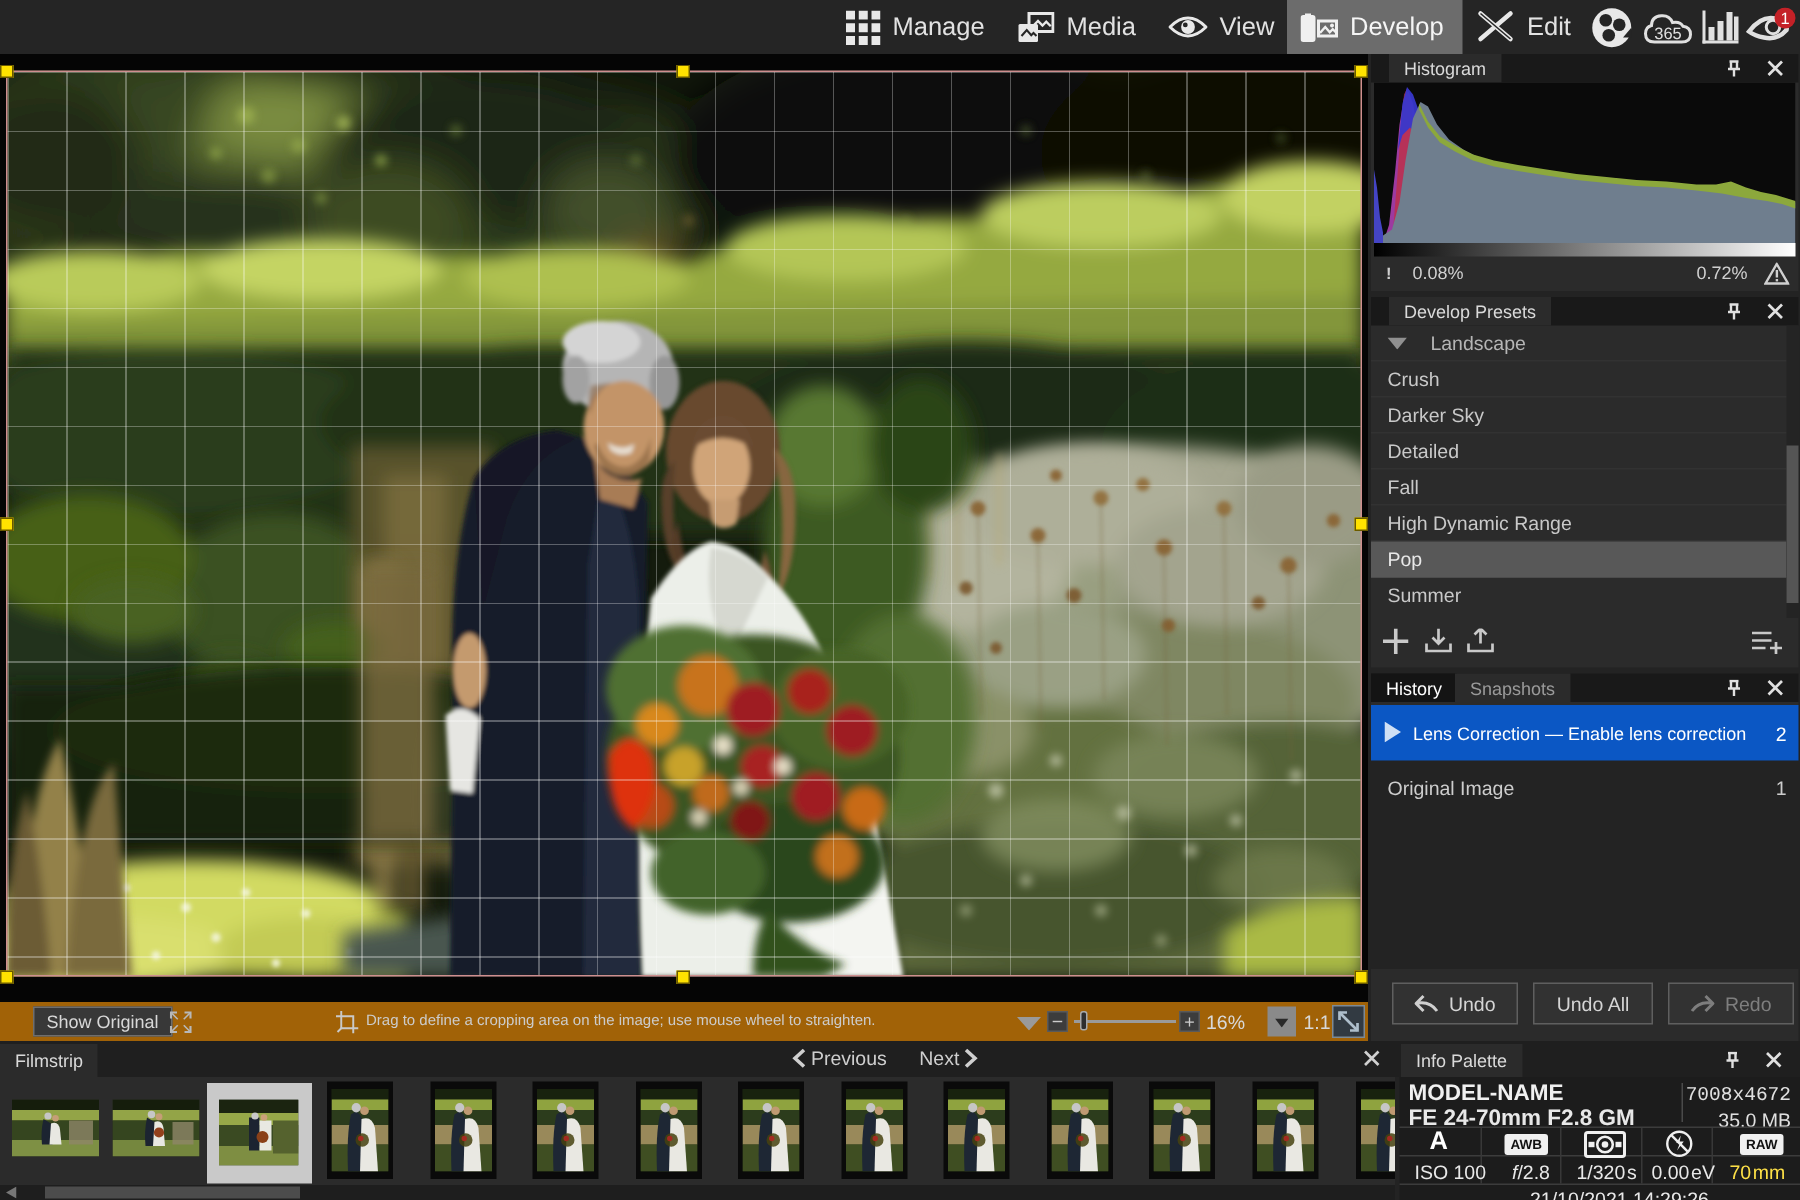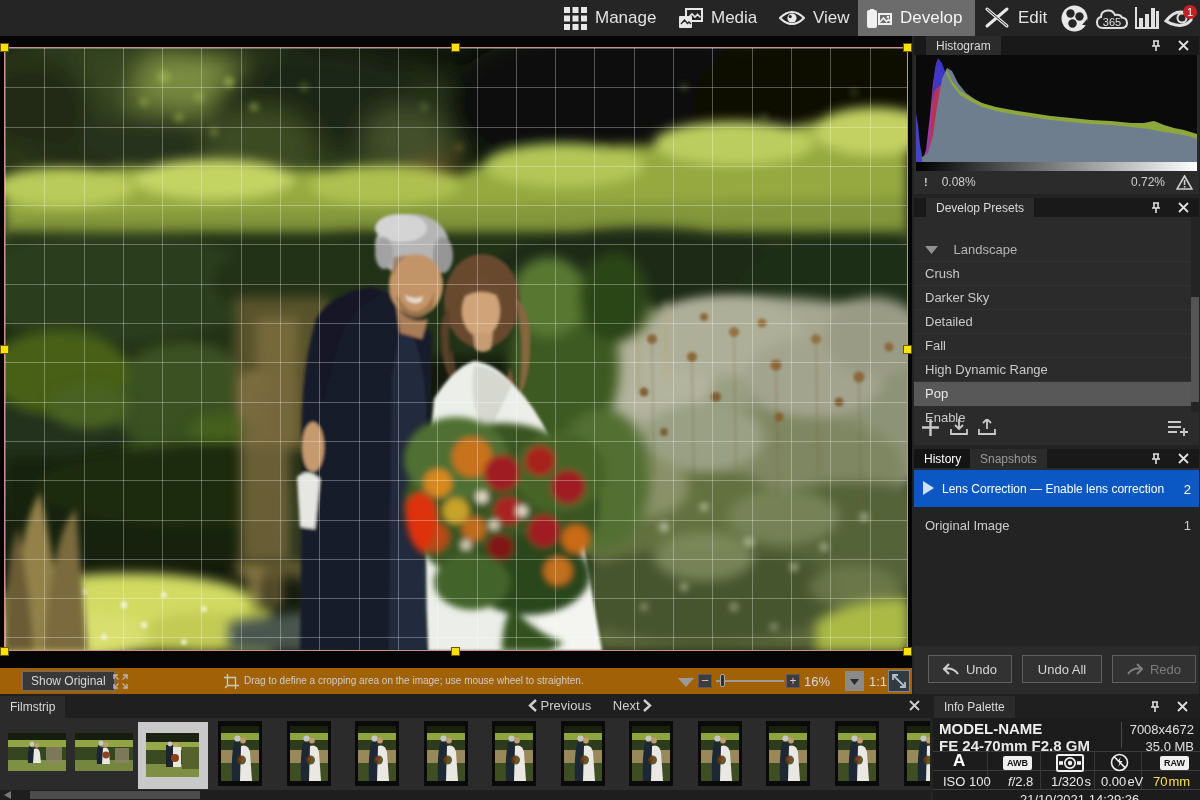--- a/index.html
+++ b/index.html
@@ -519,33 +519,33 @@
               <path d="M2 1 L8 1 M3 1 L3 6 M7 1 L7 6 M1 6 L9 6 M5 6 L5 11"></path>
             </g>
           </svg>
         <svg class="abs" style="right:10px;top:4px;" width="11" height="11" viewBox="0 0 11 11">
             <g stroke="#e0e0e0" stroke-width="1.8">
               <path d="M1 1 L10 10 M10 1 L1 10"></path>
             </g>
           </svg>
       </div>
       <div class="plist" style="position:absolute;left:0;top:19px;width:277px;">
-        <div class="prow" style="color:#b5b5b5;margin-top:21px;">
+        <div class="prow" style="color:#b5b5b5;">
           <svg width="13" height="8" viewBox="0 0 13 8" style="margin-right:12px;">
               <path d="M0 0 L13 0 L6.5 8 Z" fill="#909090"></path>
             </svg>
           Landscape
         </div>
         <div class="prow">Crush</div>
         <div class="prow">Darker Sky</div>
         <div class="prow">Detailed</div>
         <div class="prow">Fall</div>
         <div class="prow">High Dynamic Range</div>
         <div class="prow" style="background:#585858;color:#e8e8e8;border-bottom-color:#585858;">Pop</div>
-        <div class="prow" style="border-bottom:none;">Enable</div>
+        <div class="prow" style="border-bottom:none;">Summer</div>
       </div>
 
       <div class="abs" style="right:0px;top:19px;width:8px;height:195px;background:#242424;">
         <div class="abs" style="left:0;top:80px;width:8px;height:105px;background:#555;"></div>
       </div>
 
       <div class="abs" style="left:8px;top:218px;width:270px;height:24px;color:#c9c9c9;">
         <svg width="17" height="17" viewBox="0 0 17 17" style="position:absolute;left:0;top:3px;">
             <g stroke="#c9c9c9" stroke-width="2.4">
               <path d="M8.5 0 L8.5 17 M0 8.5 L17 8.5"></path>
@@ -868,21 +868,21 @@
           </g>
         </svg>
       <svg class="abs" style="right:12px;top:7px;" width="11" height="11" viewBox="0 0 11 11">
           <g stroke="#e0e0e0" stroke-width="1.8">
             <path d="M1 1 L10 10 M10 1 L1 10"></path>
           </g>
         </svg>
     </div>
     <div class="abs" style="left:3px;top:24px;width:267px;height:82px;background:#1c1c1c;">
       <div class="abs" style="left:6px;top:2px;font-size:15px;font-weight:bold;color:#f0f0f0;">MODEL-NAME</div>
-      <div class="abs" style="right:6px;top:4px;font-size:13px;color:#e0e0e0;">7008x4672</div>
+      <div class="abs" style="right:6px;top:4px;font-size:13px;color:#e0e0e0;font-family:Liberation Mono, monospace;">7008x4672</div>
       <div class="abs" style="left:6px;top:19px;font-size:15px;font-weight:bold;color:#e8e8e8;">FE 24-70mm F2.8 GM</div>
       <div class="abs" style="right:6px;top:21px;font-size:13px;color:#e0e0e0;">35.0 MB</div>
       <div class="abs" style="left:188px;top:4px;width:1px;height:26px;background:#4a4a4a;"></div>
       <div class="abs" style="left:0;top:33px;width:267px;height:1px;background:#3c3c3c;"></div>
       <div class="abs" style="left:0;top:52px;width:267px;height:1px;background:#3c3c3c;"></div>
       <div class="abs" style="left:0;top:71px;width:267px;height:1px;background:#3c3c3c;"></div>
 
       <div class="abs" style="left:20px;top:33px;font-size:17px;font-weight:bold;color:#fff;">A</div>
       <div class="abs" style="left:70px;top:38px;width:29px;height:14px;background:#f0f0f0;border-radius:2px;color:#111;font-size:9px;font-weight:bold;text-align:center;line-height:14px;">AWB</div>
       <svg class="abs" style="left:123px;top:36px;" width="28" height="18" viewBox="0 0 28 18">

